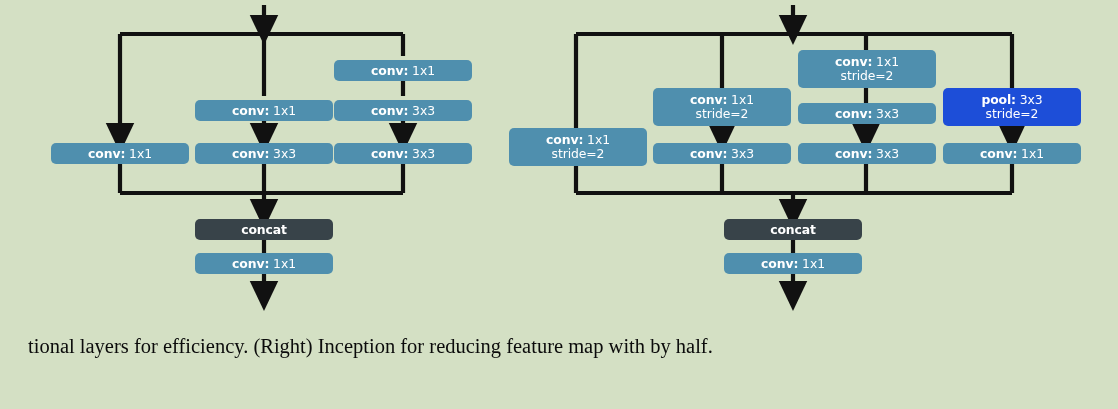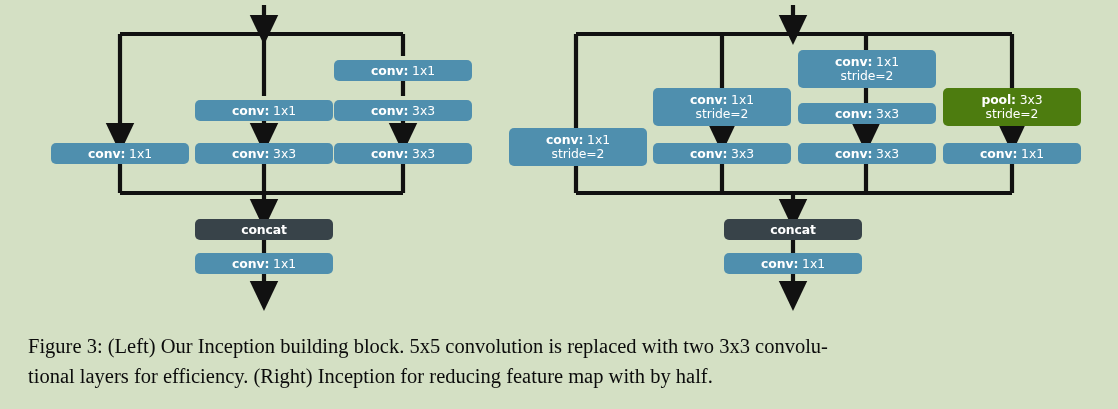--- a/index.html
+++ b/index.html
@@ -44,21 +44,21 @@
     z-index: 5;
     white-space: nowrap;
   }
   .node .ln {
     display: block;
   }
   .node .kw {
     font-weight: bold;
   }
   .node.conv  { background: #4f8fae; }
-  .node.pool  { background: #4d7c0f; }
+  .node.pool  { background: #1d4ed8; }
   .node.concat{ background: #384349; }
   .node.concat .kw { font-weight: bold; margin-top: 36px; }
 
   #caption {
     position: absolute;
     left: 28px;
     top: 331px;
     width: 1068px;
     font-family: "Liberation Serif", "DejaVu Serif", serif;
     font-size: 20.5px;
@@ -208,17 +208,16 @@
 
   <div class="node concat" style="left:724px; top:219px; width:138px; height:21px;">
     <span class="ln"><span class="kw">concat</span></span>
   </div>
 
   <div class="node conv" style="left:724px; top:253px; width:138px; height:21px;">
     <span class="ln"><span class="kw">conv:</span><span> 1x1</span></span>
   </div>
 
   <div id="caption">
-    <span class="cap-line">Figure 3:  (Left) Our Inception building block.  5x5 convolution is replaced with two 3x3 convolu-</span>
     <span class="cap-line">tional layers for efficiency. (Right) Inception for reducing feature map with by half.</span>
   </div>
 
 </div>
 
 </body></html>

